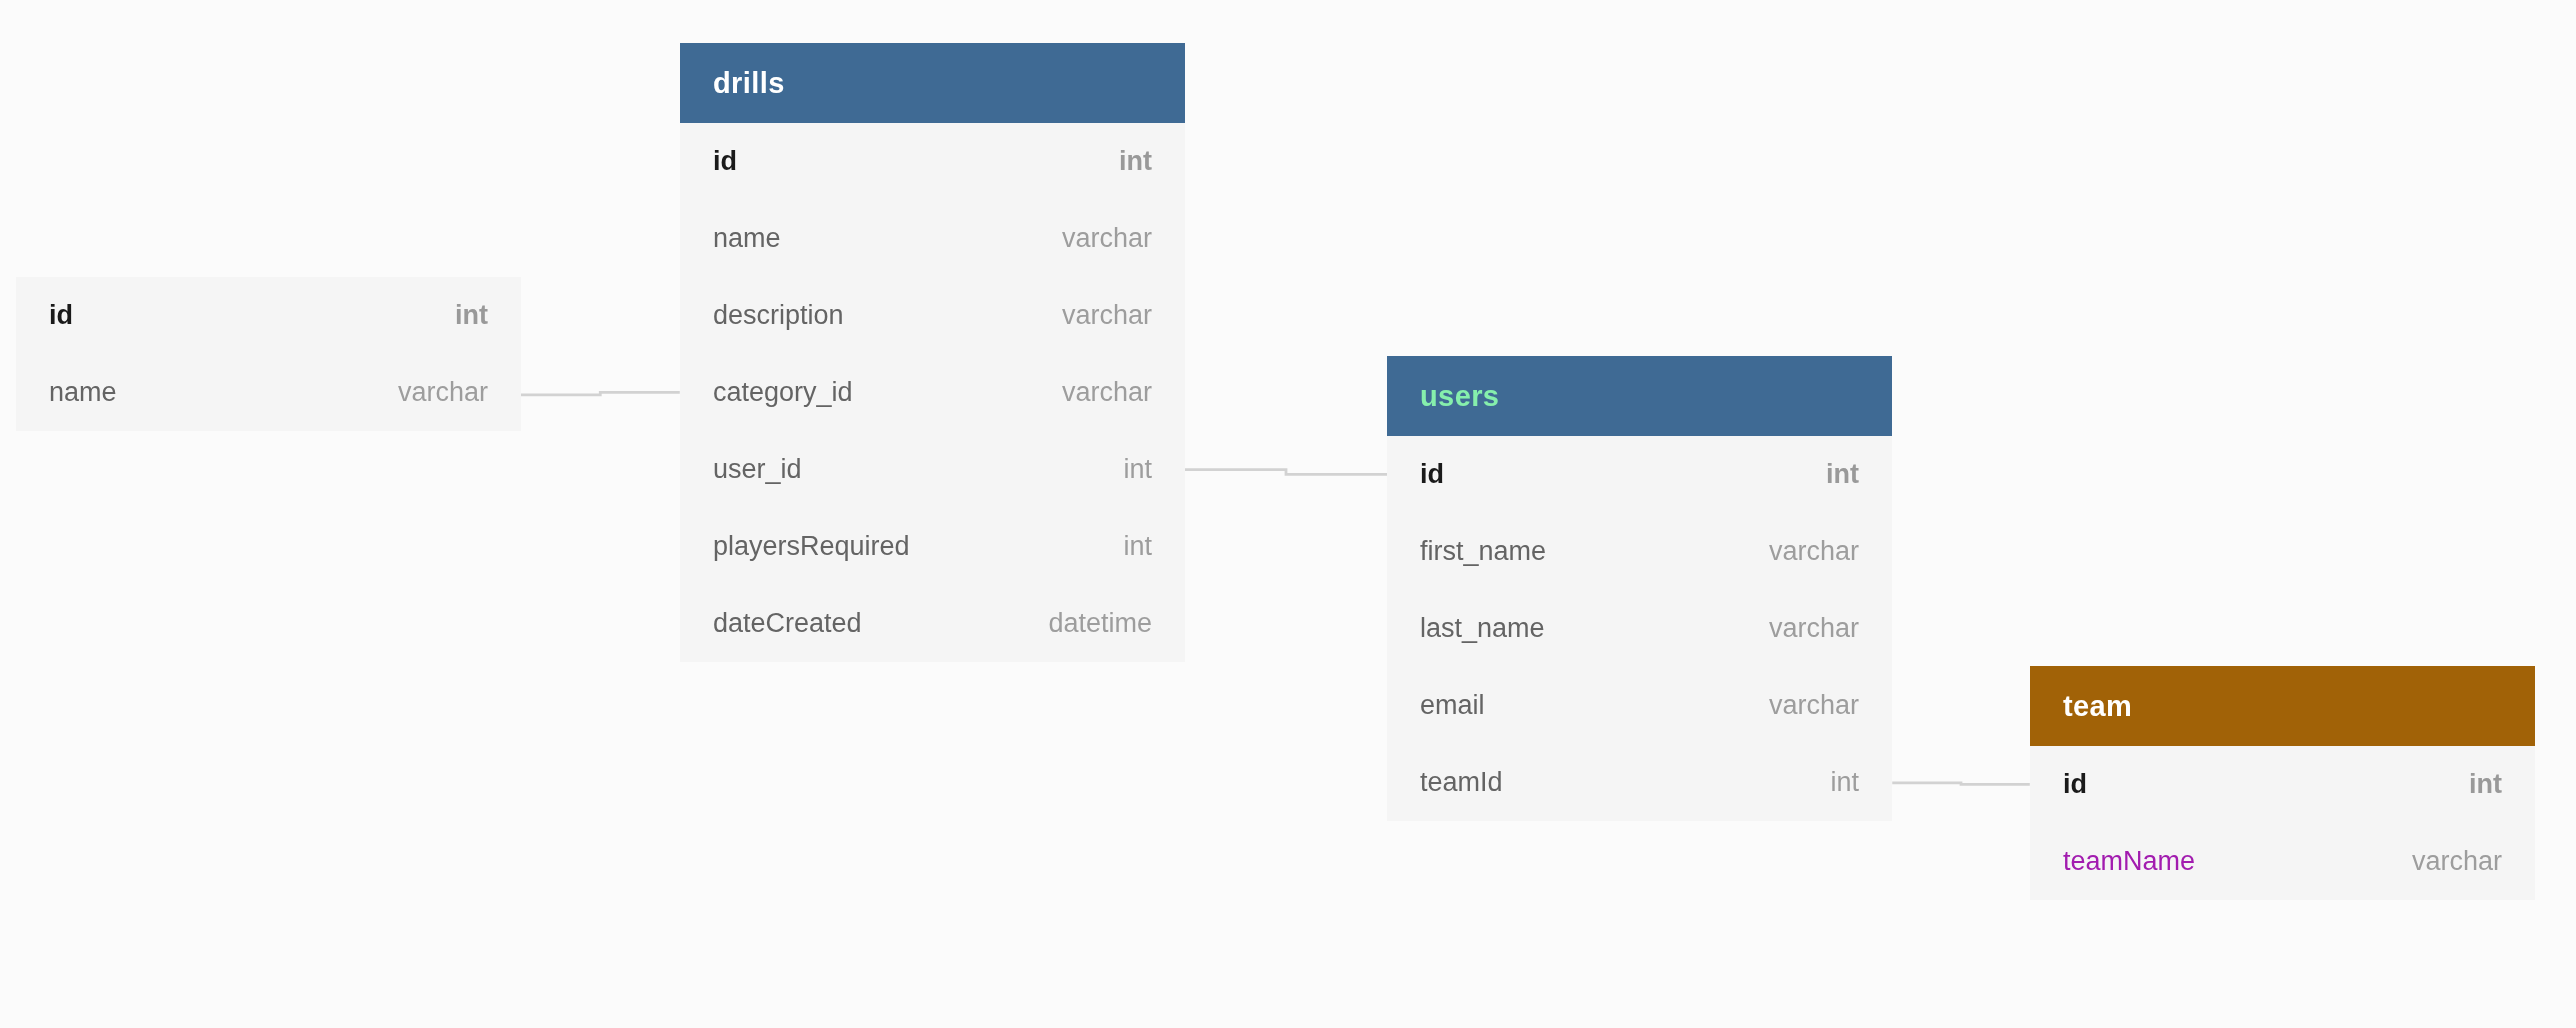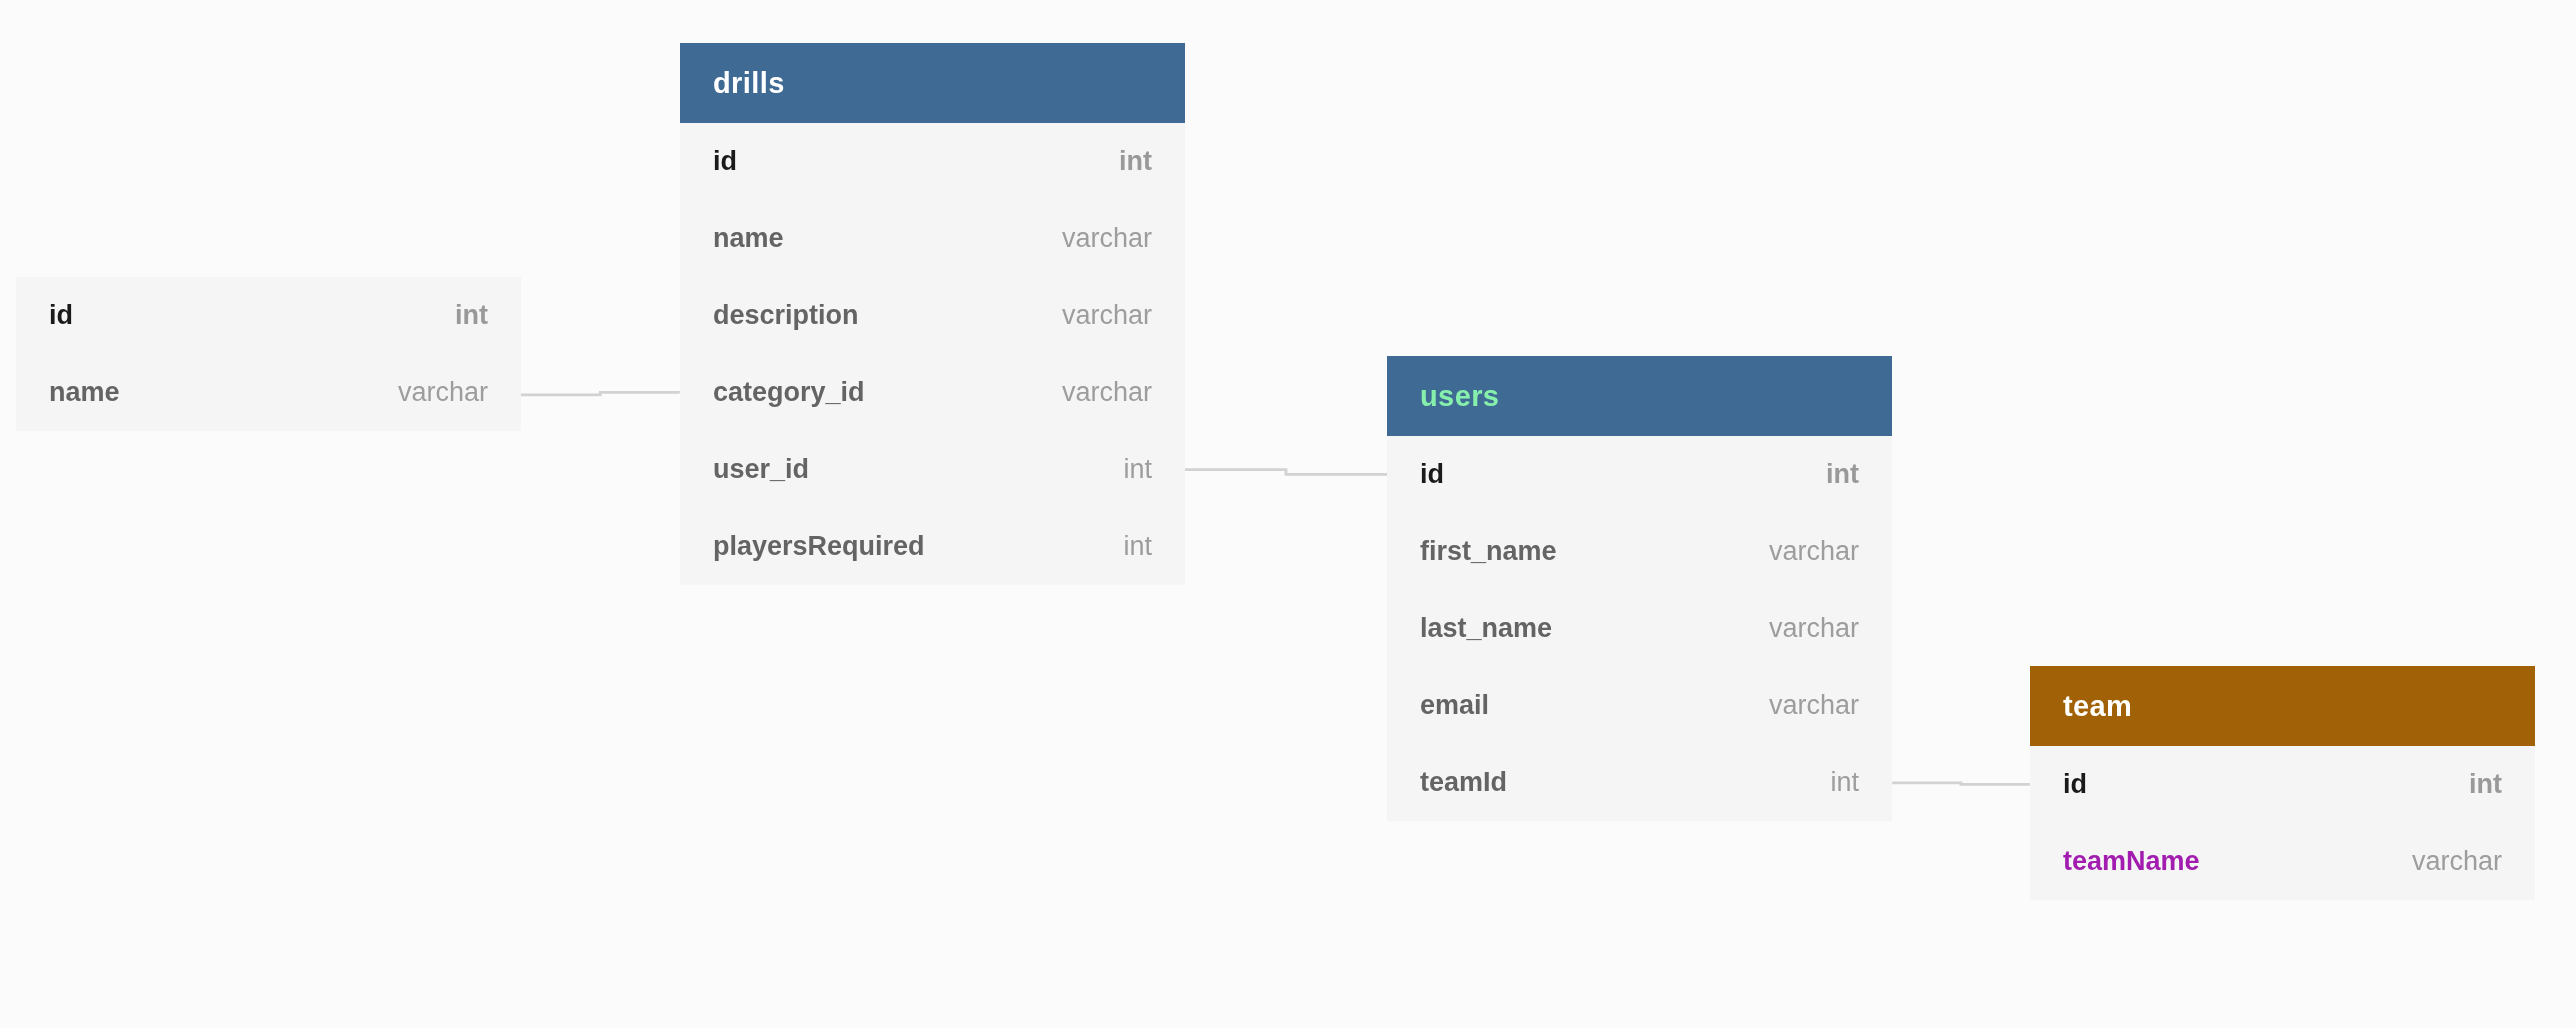--- a/index.html
+++ b/index.html
@@ -45,21 +45,20 @@
     display: flex;
     align-items: center;
     justify-content: space-between;
     padding: 0 33px;
     box-sizing: border-box;
     font-size: 27px;
     gap: 8px;
   }
   .db-table .col-name {
     white-space: nowrap;
-    font-weight: bold;
   }
   .db-table .col-type {
     white-space: nowrap;
   }
   .db-table .tbl-row.pk .col-name {
     font-weight: bold;
   }
   .db-table .tbl-row.pk .col-type {
     font-weight: bold;
   }
@@ -107,20 +106,24 @@
           <span class="col-type" style="color: rgb(157, 157, 157);">varchar</span>
         </div>
         <div class="tbl-row">
           <span class="col-name" style="color: rgb(100, 100, 100);">user_id</span>
           <span class="col-type" style="color: rgb(157, 157, 157);">int</span>
         </div>
         <div class="tbl-row">
           <span class="col-name" style="color: rgb(100, 100, 100);">playersRequired</span>
           <span class="col-type" style="color: rgb(157, 157, 157);">int</span>
         </div>
+        <div class="tbl-row">
+          <span class="col-name" style="color: rgb(100, 100, 100);">dateCreated</span>
+          <span class="col-type" style="color: rgb(157, 157, 157);">datetime</span>
+        </div>
       </div>
     </div>
     <div class="db-table" style="left: 1387px; top: 356px;">
       <div class="tbl-header" style="background: rgb(63, 106, 148); color: #86efac;">
         <span>users</span>
       </div>
       <div class="tbl-body" style="background: rgb(245, 245, 245);">
         <div class="tbl-row pk">
           <span class="col-name" style="color: rgb(26, 26, 26);">id</span>
           <span class="col-type" style="color: rgb(153, 153, 153);">int</span>

